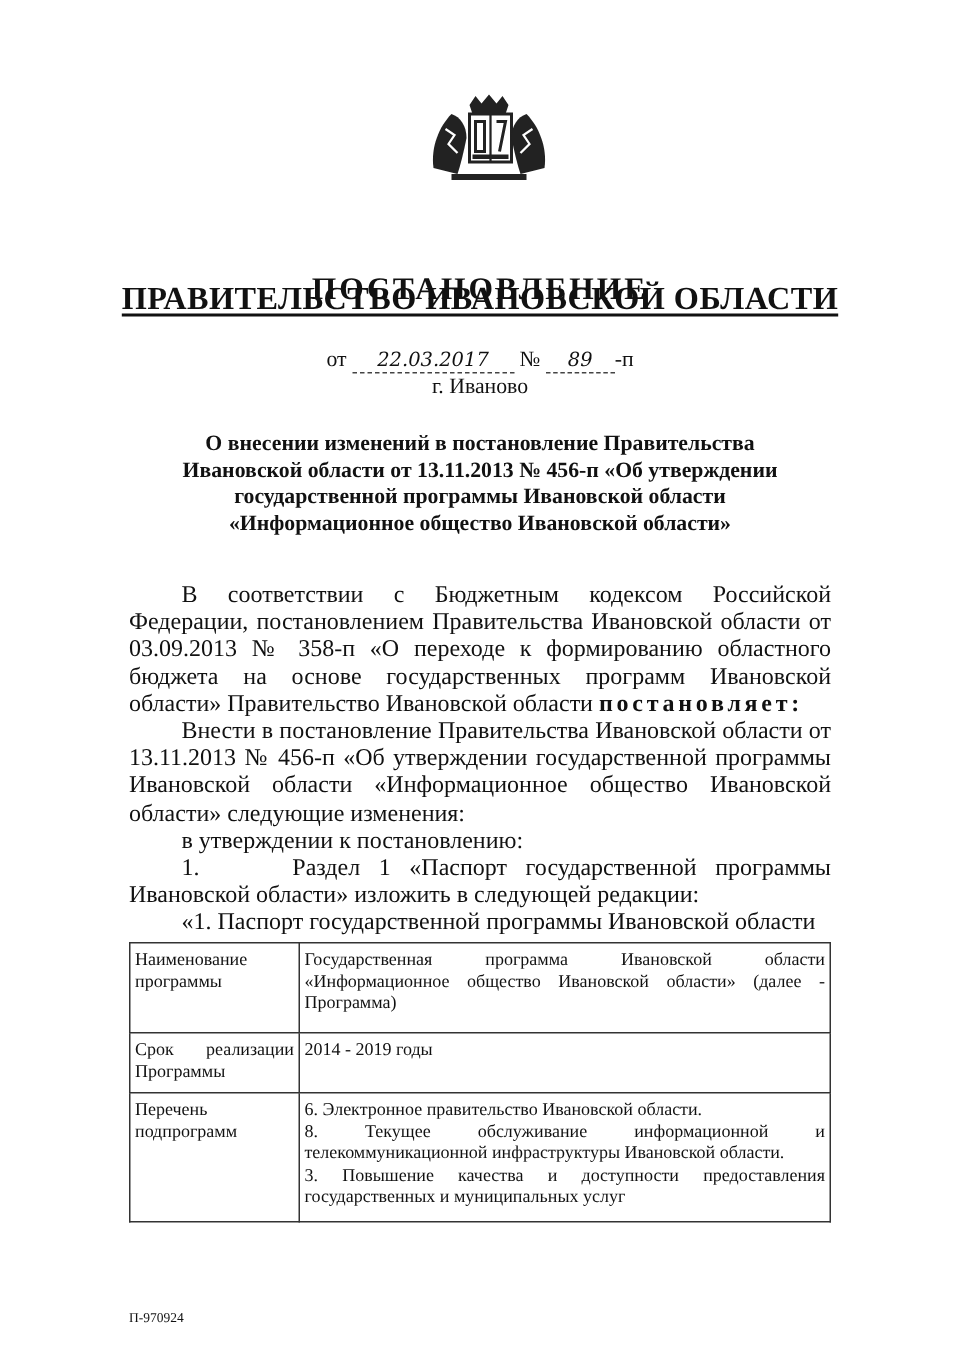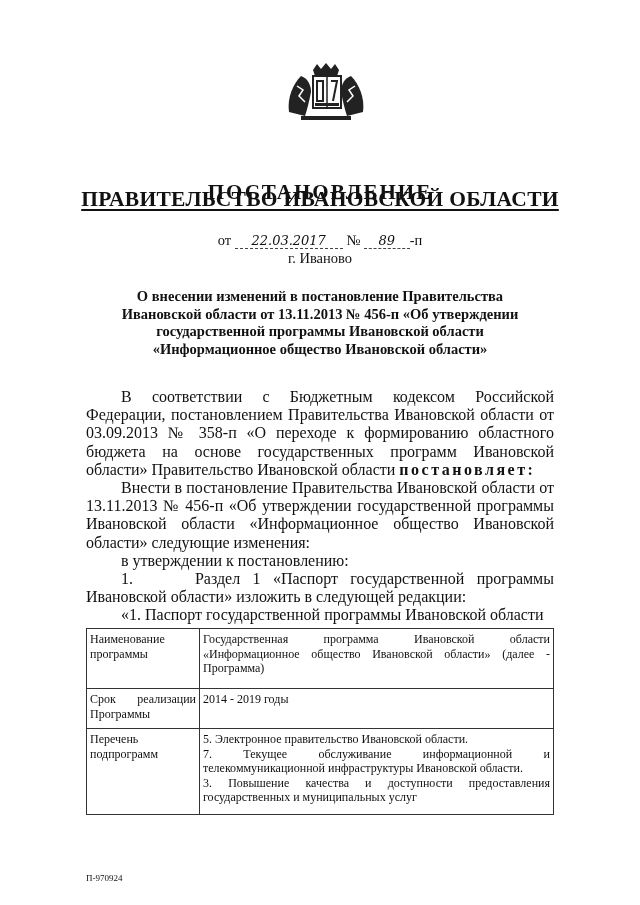--- a/index.html
+++ b/index.html
@@ -100,21 +100,21 @@
     <td class="c1">Наименование программы</td>
     <td class="c2">Государственная программа Ивановской области «Информационное общество Ивановской области» (далее - Программа)</td>
   </tr>
   <tr class="r2">
     <td class="c1">Срок реализации Программы</td>
     <td class="c2">2014 - 2019 годы</td>
   </tr>
   <tr class="r3">
     <td class="c1">Перечень подпрограмм</td>
     <td class="c2">
-      <span class="list-line">5. Электронное правительство Ивановской области.</span>
-      <span class="list-line">7. Текущее обслуживание информационной и телекоммуникационной инфраструктуры Ивановской области.</span>
+      <span class="list-line">6. Электронное правительство Ивановской области.</span>
+      <span class="list-line">8. Текущее обслуживание информационной и телекоммуникационной инфраструктуры Ивановской области.</span>
       <span class="list-line">3. Повышение качества и доступности предоставления государственных и муниципальных услуг</span>
     </td>
   </tr>
 </tbody>
   </table>
 
 <div class="abs footer-code">П-970924</div>
 
 </body></html>

